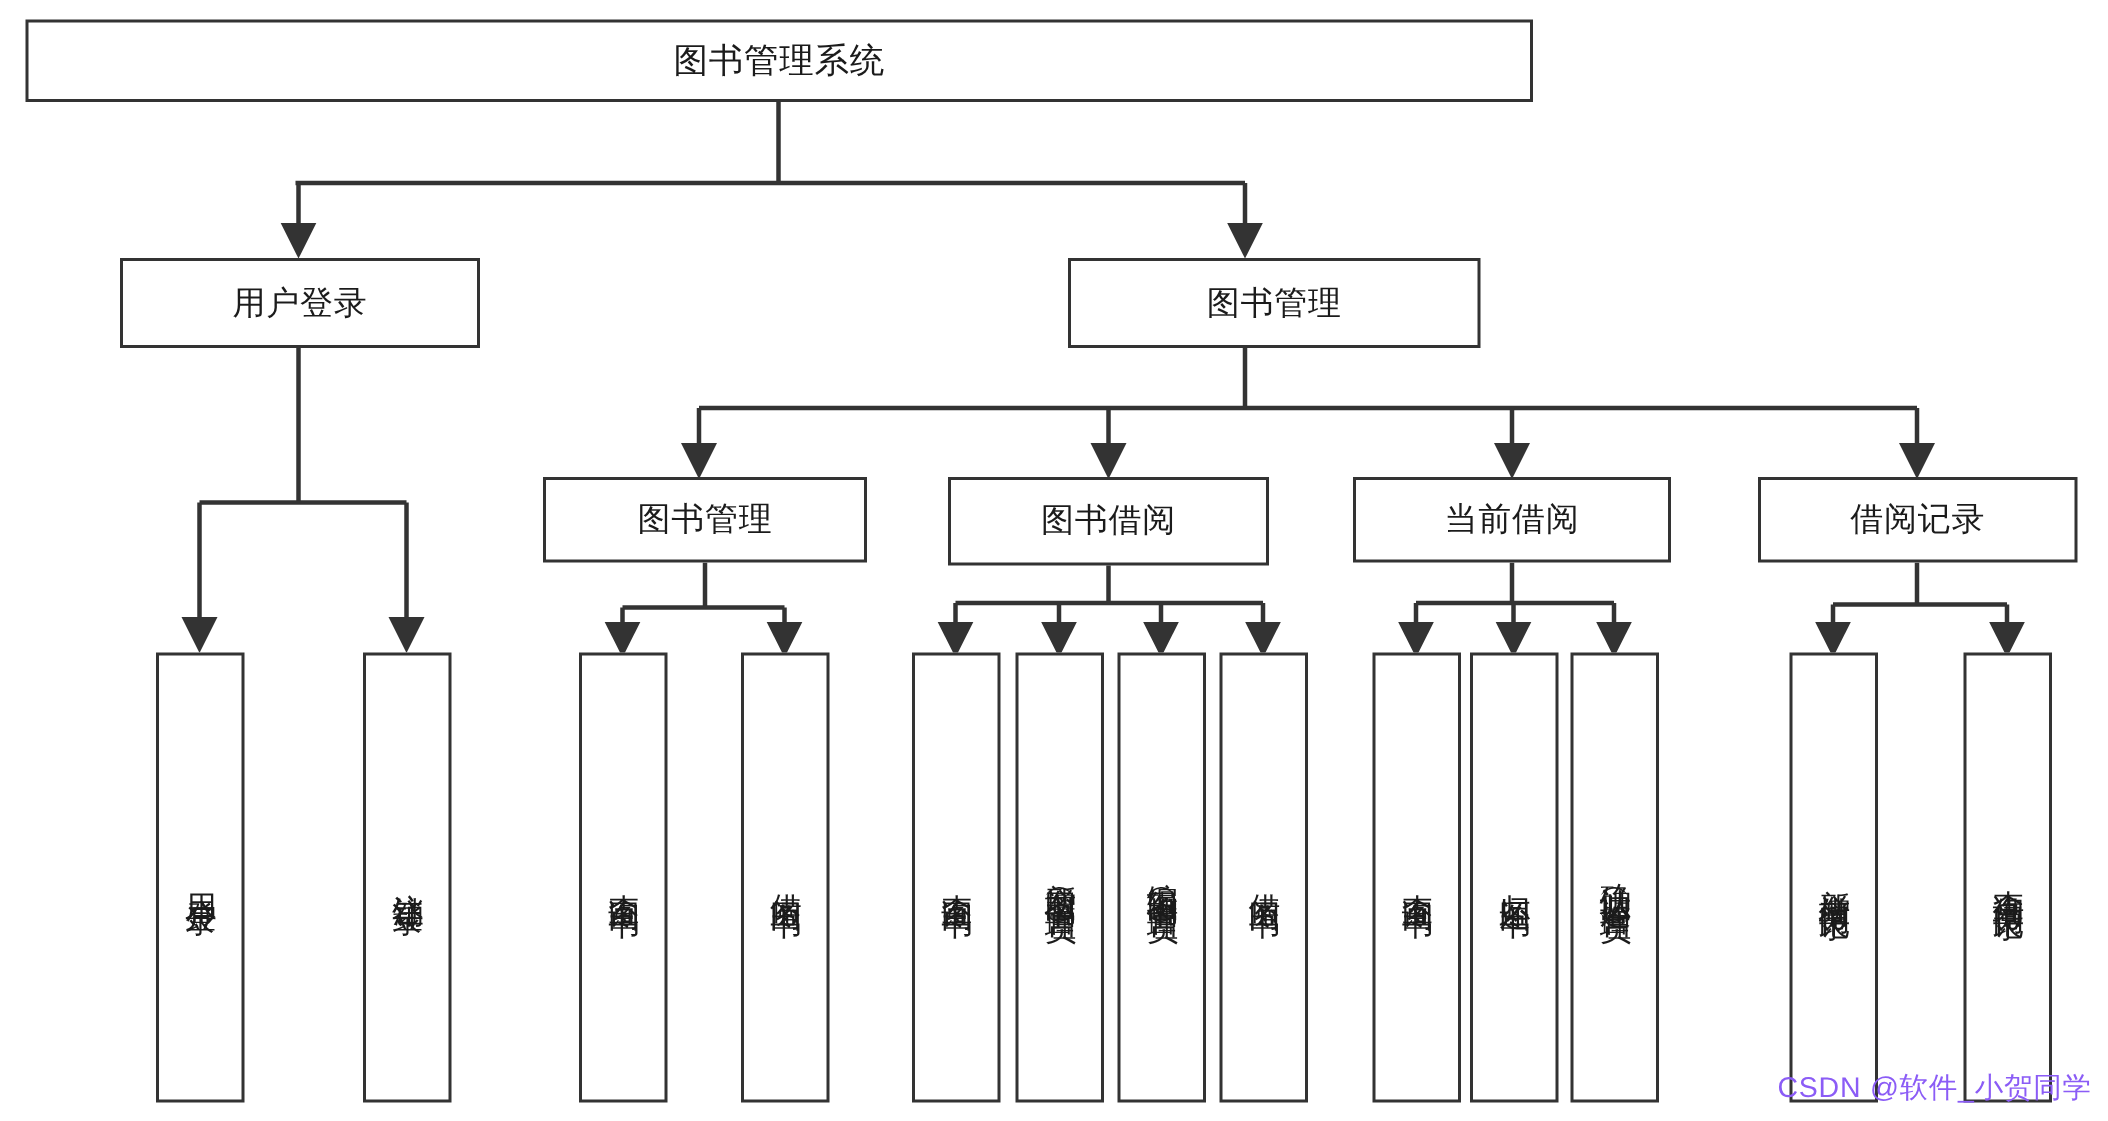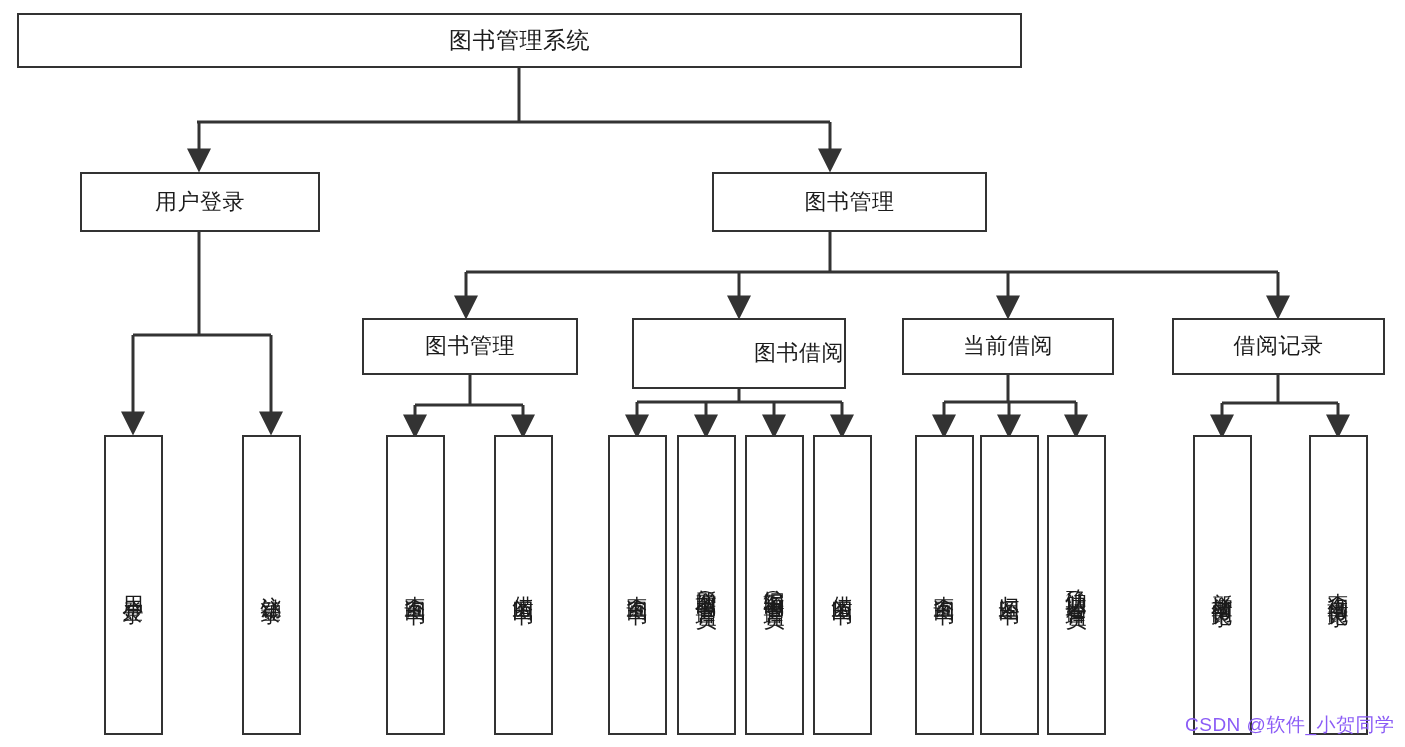--- a/index.html
+++ b/index.html
@@ -130,21 +130,21 @@
   <div class="node horiz" style="left:80px; top:172px; width:240px; height:60px;">
     <span class="lbl">用户登录</span>
   </div>
   <div class="node horiz" style="left:712px; top:172px; width:275px; height:60px;">
     <span class="lbl">图书管理</span>
   </div>
 
   <div class="node horiz" style="left:362px; top:318px; width:216px; height:57px;">
     <span class="lbl">图书管理</span>
   </div>
-  <div class="node horiz" style="left:632px; top:318px; width:214px; height:71px;justify-content:flex-end;">
+  <div class="node horiz" style="left:632px; top:318px; width:214px; height:59px;">
     <span class="lbl">图书借阅</span>
   </div>
   <div class="node horiz" style="left:1172px; top:318px; width:213px; height:57px;">
     <span class="lbl">借阅记录</span>
   </div>
   <div class="node horiz" style="left:902px; top:318px; width:212px; height:57px;">
     <span class="lbl">当前借阅</span>
   </div>
 
   <div class="node leaf" style="left:104px; top:435px; width:59px; height:300px;">

